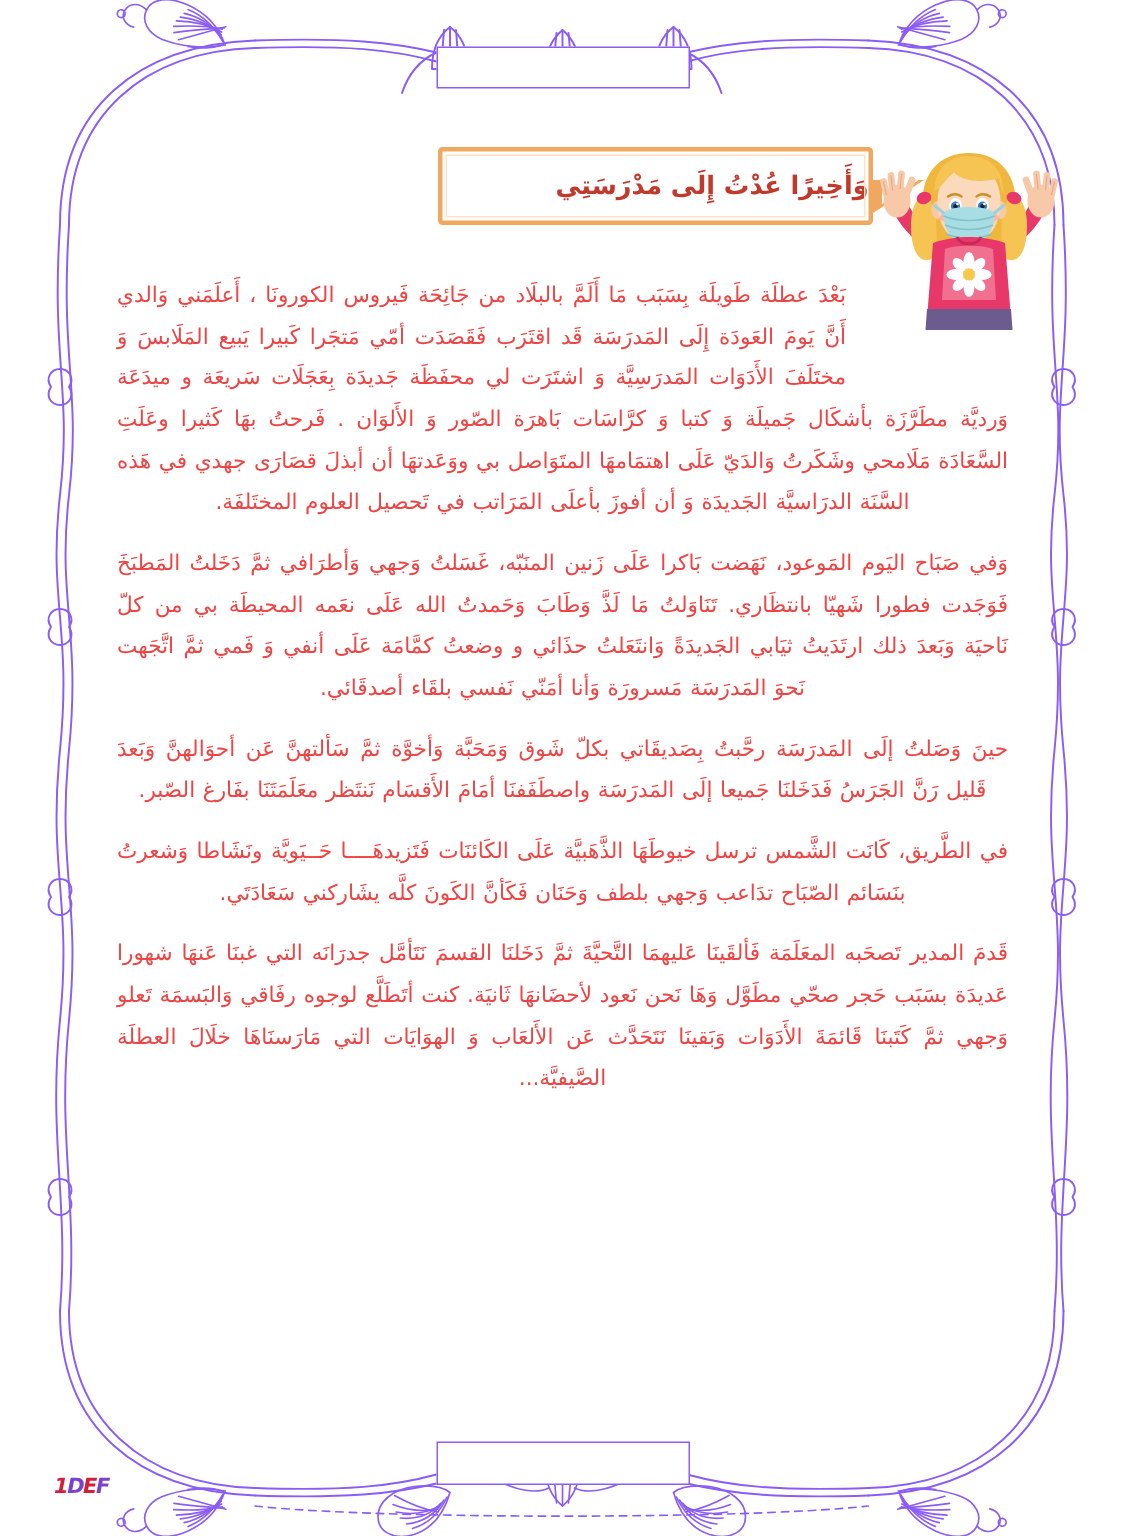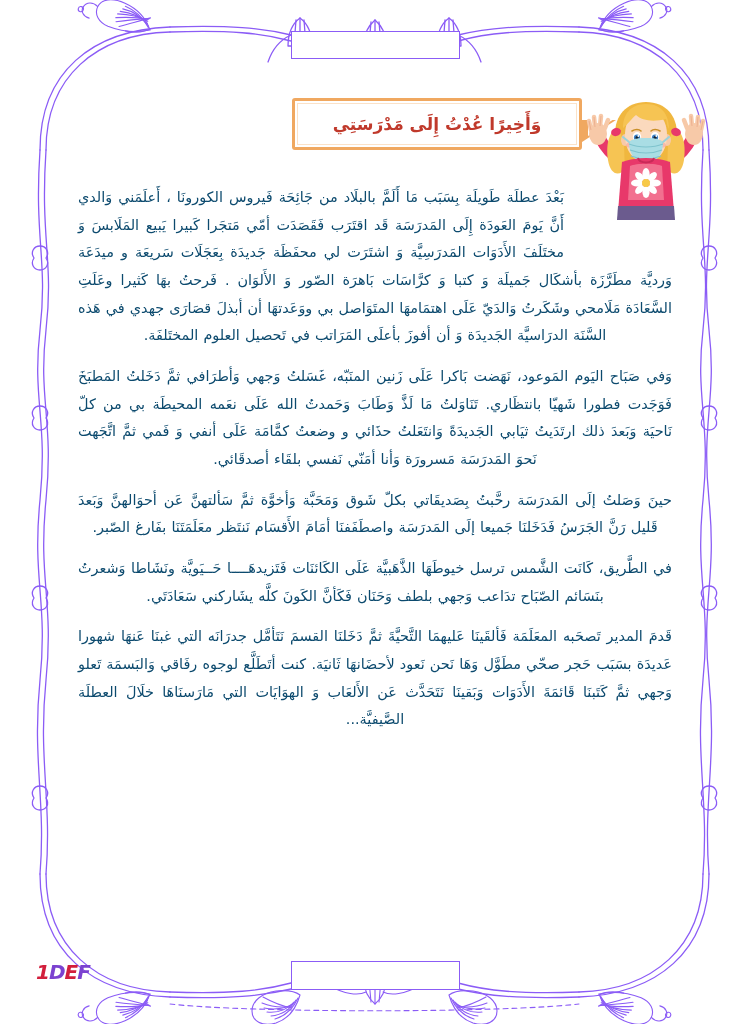--- a/index.html
+++ b/index.html
@@ -51,21 +51,20 @@
     right: 90px;
     top: 10px;
     width: 290px;
     height: 52px;
     background: #ffffff;
     border: 3px solid #f0a860;
     border-radius: 3px;
     box-sizing: border-box;
     display: flex;
     align-items: center;
-    justify-content: center;
   }
   #speech-bubble .inner-line {
     position: absolute;
     inset: 2px;
     border: 1px solid #fbe2c8;
     pointer-events: none;
   }
   #bubble-title {
     color: #c0392b;
     font-size: 17px;
@@ -109,21 +108,21 @@
   #body-text {
     position: absolute;
     top: 96px;
     right: 0;
     width: 594px;
     direction: rtl;
     text-align: justify;
     text-align-last: center;
   }
   .para {
-    color: #0c4a6e;
+    color: #ef4444;
     font-size: 14.4px;
     line-height: 1.92;
     margin: 0 0 13px 0;
     direction: rtl;
     text-align: justify;
     text-align-last: center;
     word-spacing: 0.5px;
   }
   .para.first {
     text-indent: 0;
@@ -132,22 +131,22 @@
     content: "";
     float: right;
     width: 108px;
     height: 64px;
   }
 
   
   #logo {
     position: absolute;
     left: 36px;
-    bottom: 42px;
-    font-size: 20px;
+    bottom: 26px;
+    font-size: 14px;
     font-weight: bold;
     font-style: italic;
     letter-spacing: -1px;
     line-height: 1;
     font-family: "DejaVu Sans", "Liberation Sans", sans-serif;
   }
   #logo .l1 { color: #d21f3c; }
   #logo .l2 { color: #7b42d0; }
   #logo .l3 { color: #d21f3c; }
   #logo .l4 { color: #7b42d0; }

